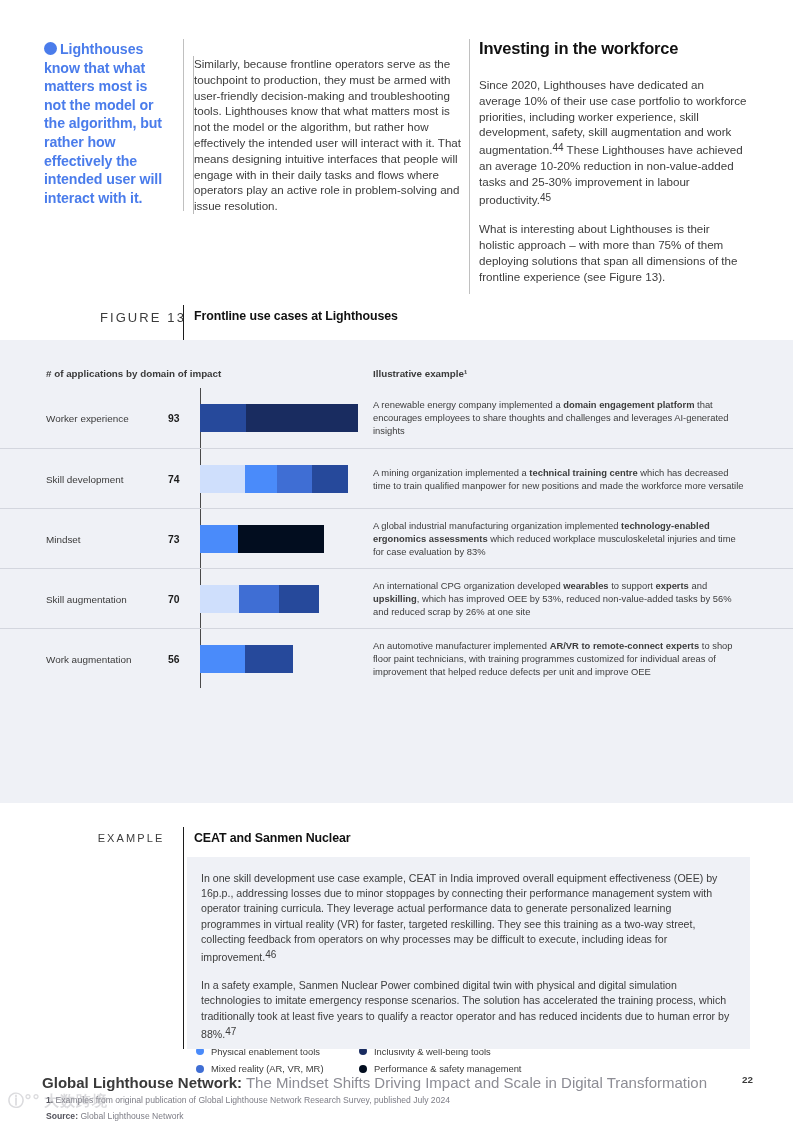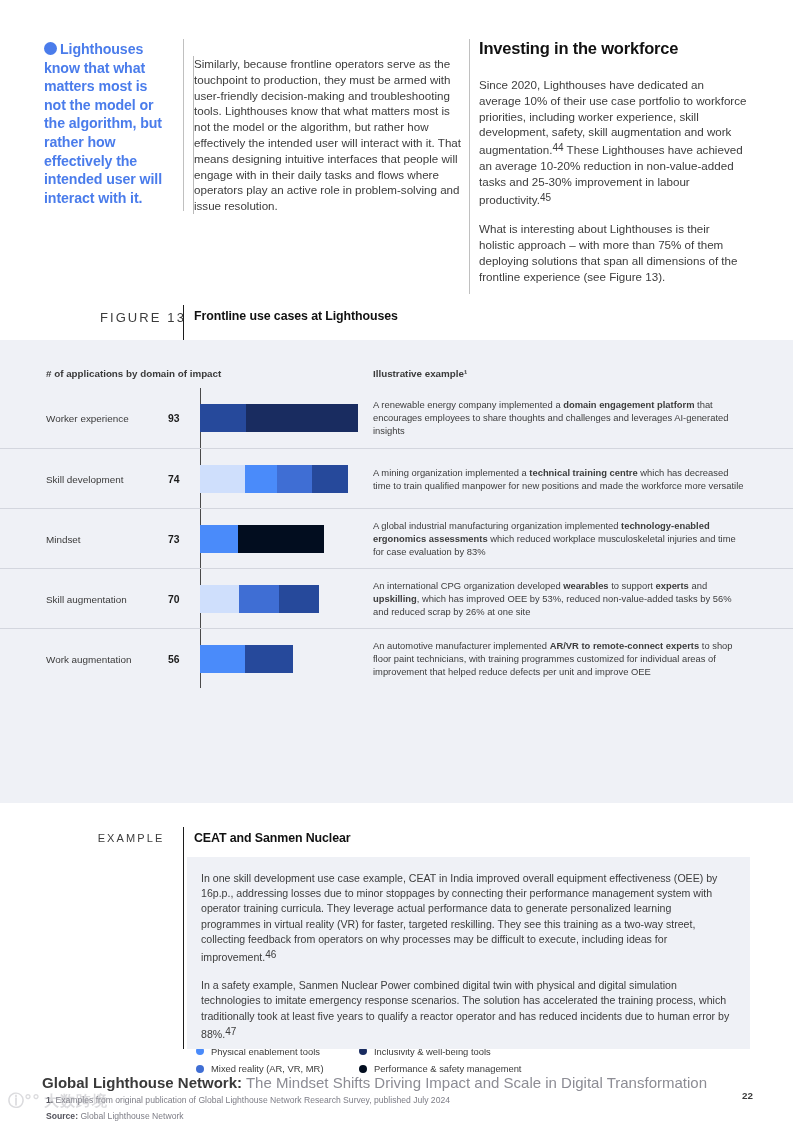--- a/index.html
+++ b/index.html
@@ -146,21 +146,21 @@
   
   .footer {
     position: absolute; left: 0; top: 1074px; width: 793px; height: 20px;
   }
   .footer-text {
     position: absolute; right: 86px; top: 0;
     font-size: 15px; color: #8c8c94;
   }
   .footer-text b { color: #3a3a3a; }
   .footer-page {
-    position: absolute; right: 40px; top: 16px;
+    position: absolute; right: 40px; top: 0;
     font-size: 9.8px; font-weight: bold; color: #3a3a3a;
   }
 
   
   .watermark {
     position: absolute; left: 8px; top: 1091px;
     display: flex; align-items: center; opacity: 0.35;
   }
   .wm-mark {
     font-size: 16px; color: #9a9aa2; font-weight: bold;

